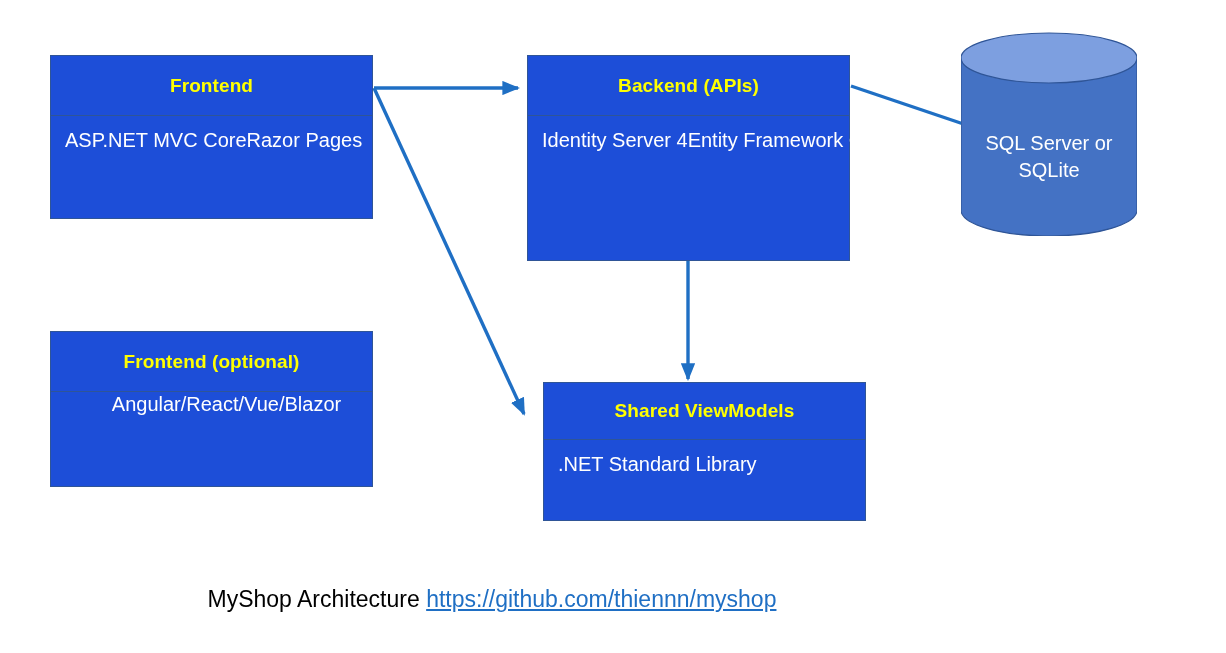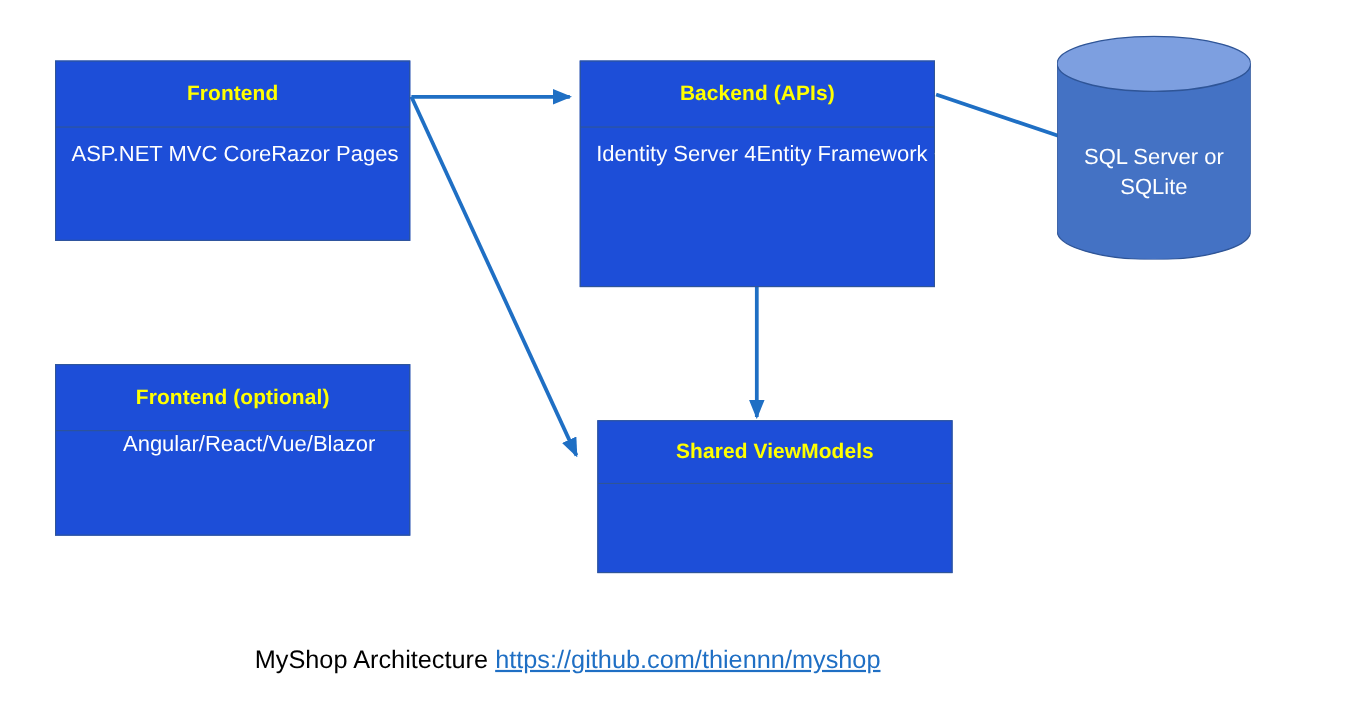--- a/index.html
+++ b/index.html
@@ -104,21 +104,20 @@
 
   
   #caption {
     position: absolute;
     left: 0;
     top: 586px;
     width: 984px;
     text-align: center;
     font-size: 23px;
     color: #000000;
-    margin-left: 24px;
   }
   #caption .cap-text { color: #000000; }
   #caption .cap-link {
     color: #1F6FC4;
     text-decoration: underline;
   }
 </style>
 </head>
 <body>
 
@@ -159,20 +158,23 @@
 
   <div class="node-box" id="box-frontend-opt">
     <div class="node-header">Frontend (optional)</div>
     <div class="node-body centered">
       <div class="line">Angular/React/Vue/Blazor</div>
     </div>
   </div>
 
   <div class="node-box" id="box-shared">
     <div class="node-header">Shared ViewModels</div>
+    <div class="node-body">
+      <div class="line">.NET Standard Library</div>
+    </div>
   </div>
 
   <div id="db-cylinder">
     <svg class="cyl-svg" viewBox="0 0 176 204">
       <path d="M0,26 L0,178 A88,26 0 0 0 176,178 L176,26 Z" fill="#4472C4" stroke="#2F5597" stroke-width="1.2"></path>
       <ellipse cx="88" cy="26" rx="88" ry="25" fill="#7D9FE0" stroke="#2F5597" stroke-width="1.2"></ellipse>
     </svg>
     <div class="cyl-label">
       <div>SQL Server or</div>
       <div>SQLite</div>

